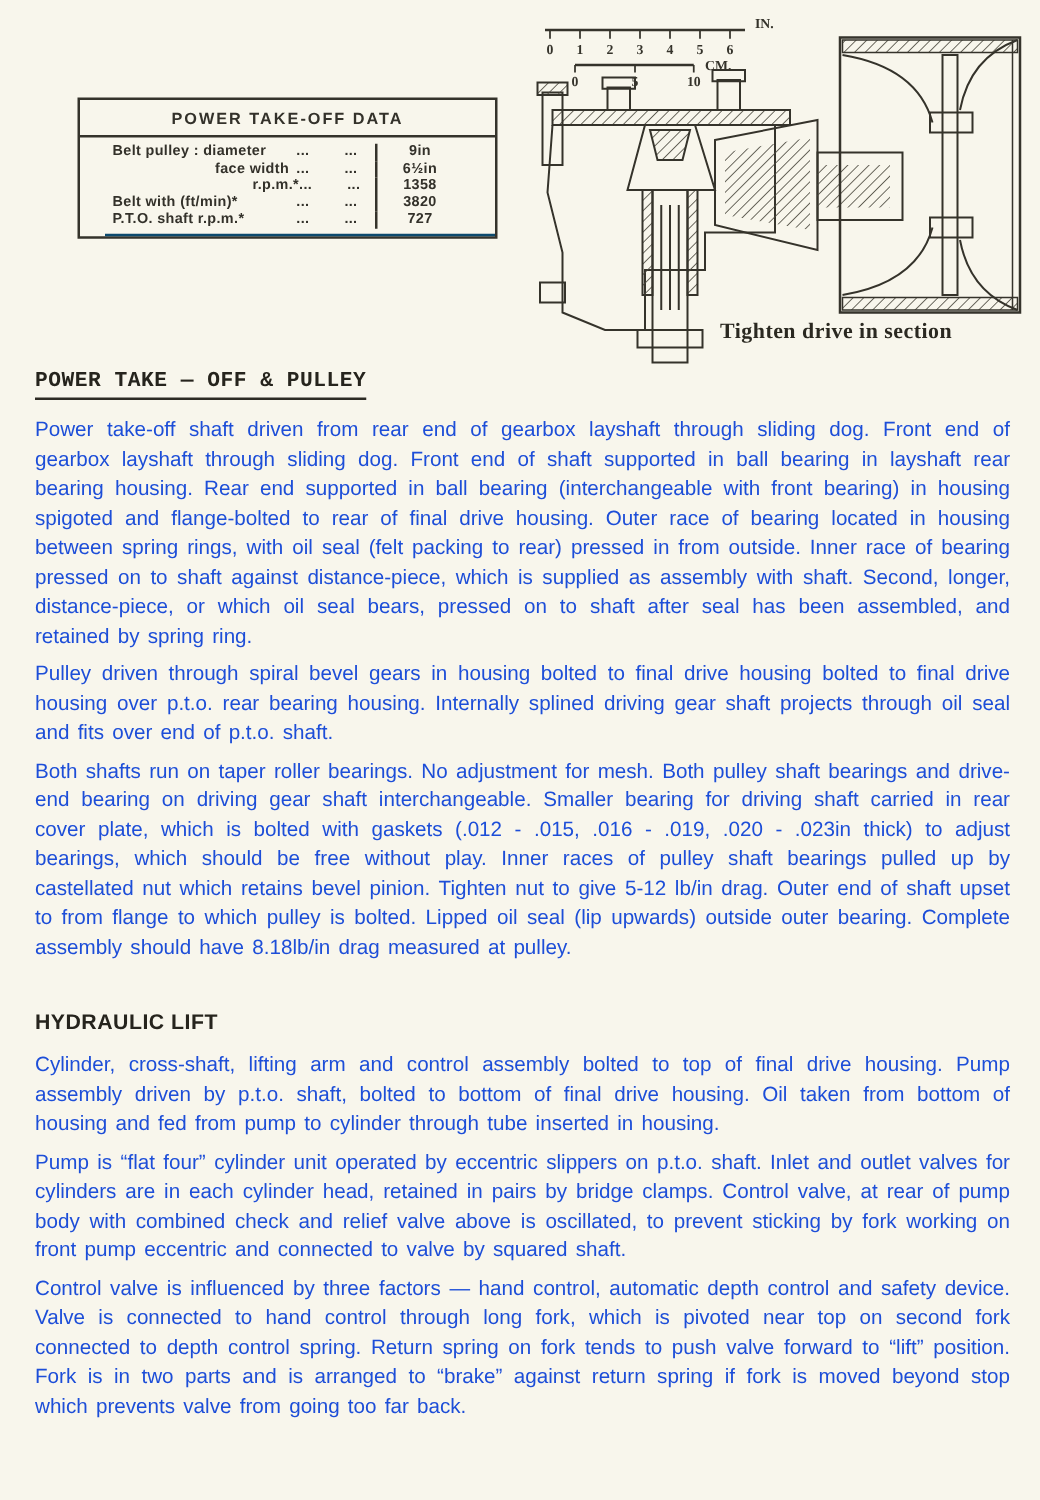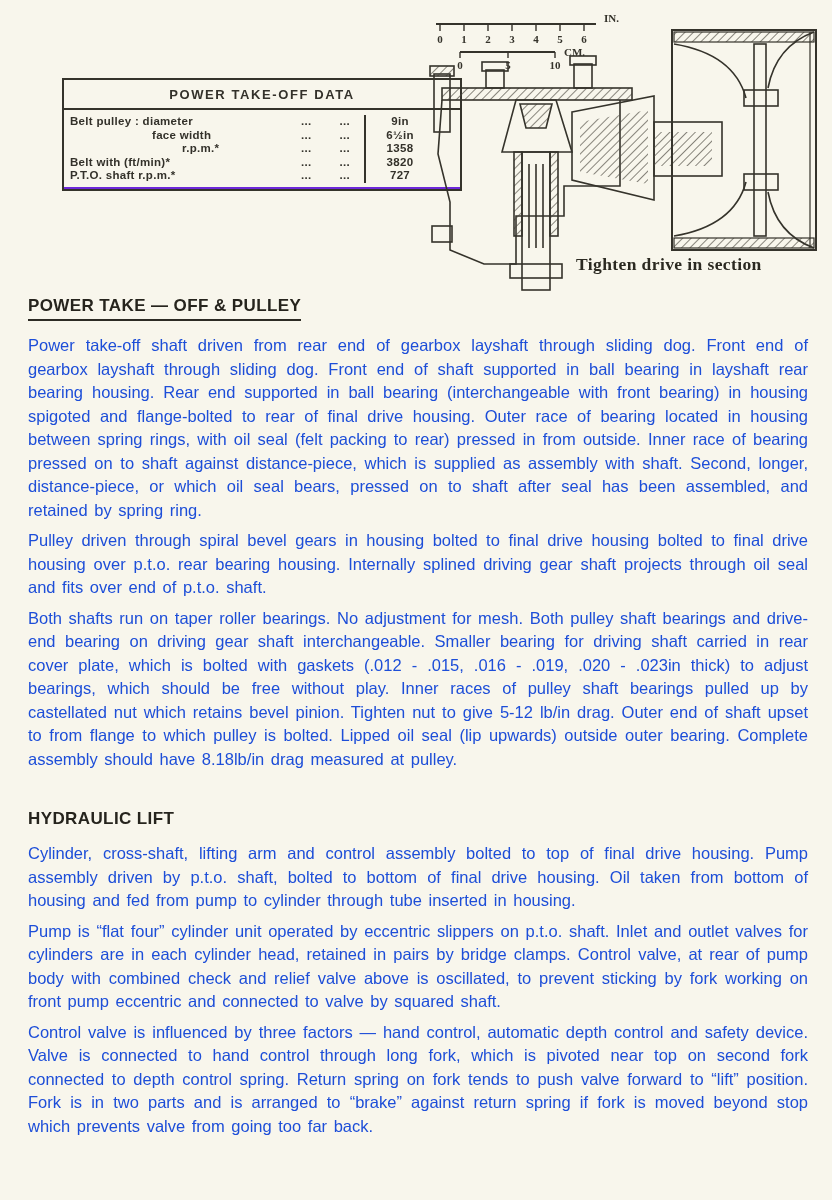--- a/index.html
+++ b/index.html
@@ -6,27 +6,27 @@
   html,body { background:#e9e7df; }
   .page {
     position:relative; width:832px; height:1200px; margin:0 auto;
     background:#f8f6ec; color:#2d2b24; overflow:hidden;
     font-family:"Liberation Sans", sans-serif;
   }
   
   .header { position:relative; height:296px; }
 
   .pto-table {
-    position:absolute; left:62px; top:78px; width:400px;
+    position:absolute; left:62px; top:78px; width:336px;
     border:2px solid #35332b; font-weight:bold; font-size:11.5px;
     letter-spacing:.3px; color:#33312a;
   }
   .pto-title { text-align:center; padding:7px 4px 6px; border-bottom:2px solid #35332b;
     font-size:13px; letter-spacing:1.6px; }
-  .pto-body { padding:5px 0 4px; border-bottom:2px solid #6d28d9; }
+  .pto-body { padding:5px 0 4px; border-bottom:2px solid #0c4a6e;margin-left:20px; }
   .trow { display:flex; align-items:baseline; line-height:13.5px; }
   .trow .lbl  { padding-left:6px; white-space:pre; }
   .trow.ind1 .lbl { padding-left:88px; }
   .trow.ind2 .lbl { padding-left:118px; }
   .trow .dots { flex:1; text-align:right; padding-right:14px; white-space:pre; overflow:hidden; }
   .trow .val  { width:96px; border-left:2px solid #35332b; text-align:center; padding-right:26px; }
   .pto-foot { padding:7px 8px 8px; }
 
   .figure { position:absolute; left:424px; top:4px; width:402px; height:292px; }
   .figure svg { display:block; }
@@ -37,21 +37,21 @@
     font-family:"Liberation Serif", serif; font-weight:bold; font-size:17.5px;
     letter-spacing:.4px; color:#2b2921;
   }
 
   
   .content { padding:0 24px 0 28px; }
   .sec-h {
     font-size:17px; letter-spacing:.4px; color:#26241d;
     margin:38px 0 13px;
   }
-  .sec-h:first-child { margin-top:0; }
+  .sec-h:first-child { margin-top:0;font-family:Liberation Mono, monospace; }
   .sec-h.u { display:inline-block; border-bottom:2px solid #2d2b24; padding-bottom:3px; }
   .content p {
     font-size:16.5px; line-height:23.5px; text-align:justify;
     word-spacing:2px; margin:0 0 7px; color:#1d4ed8;
   }
 </style>
 </head>
 <body>
 
 <div class="page">

